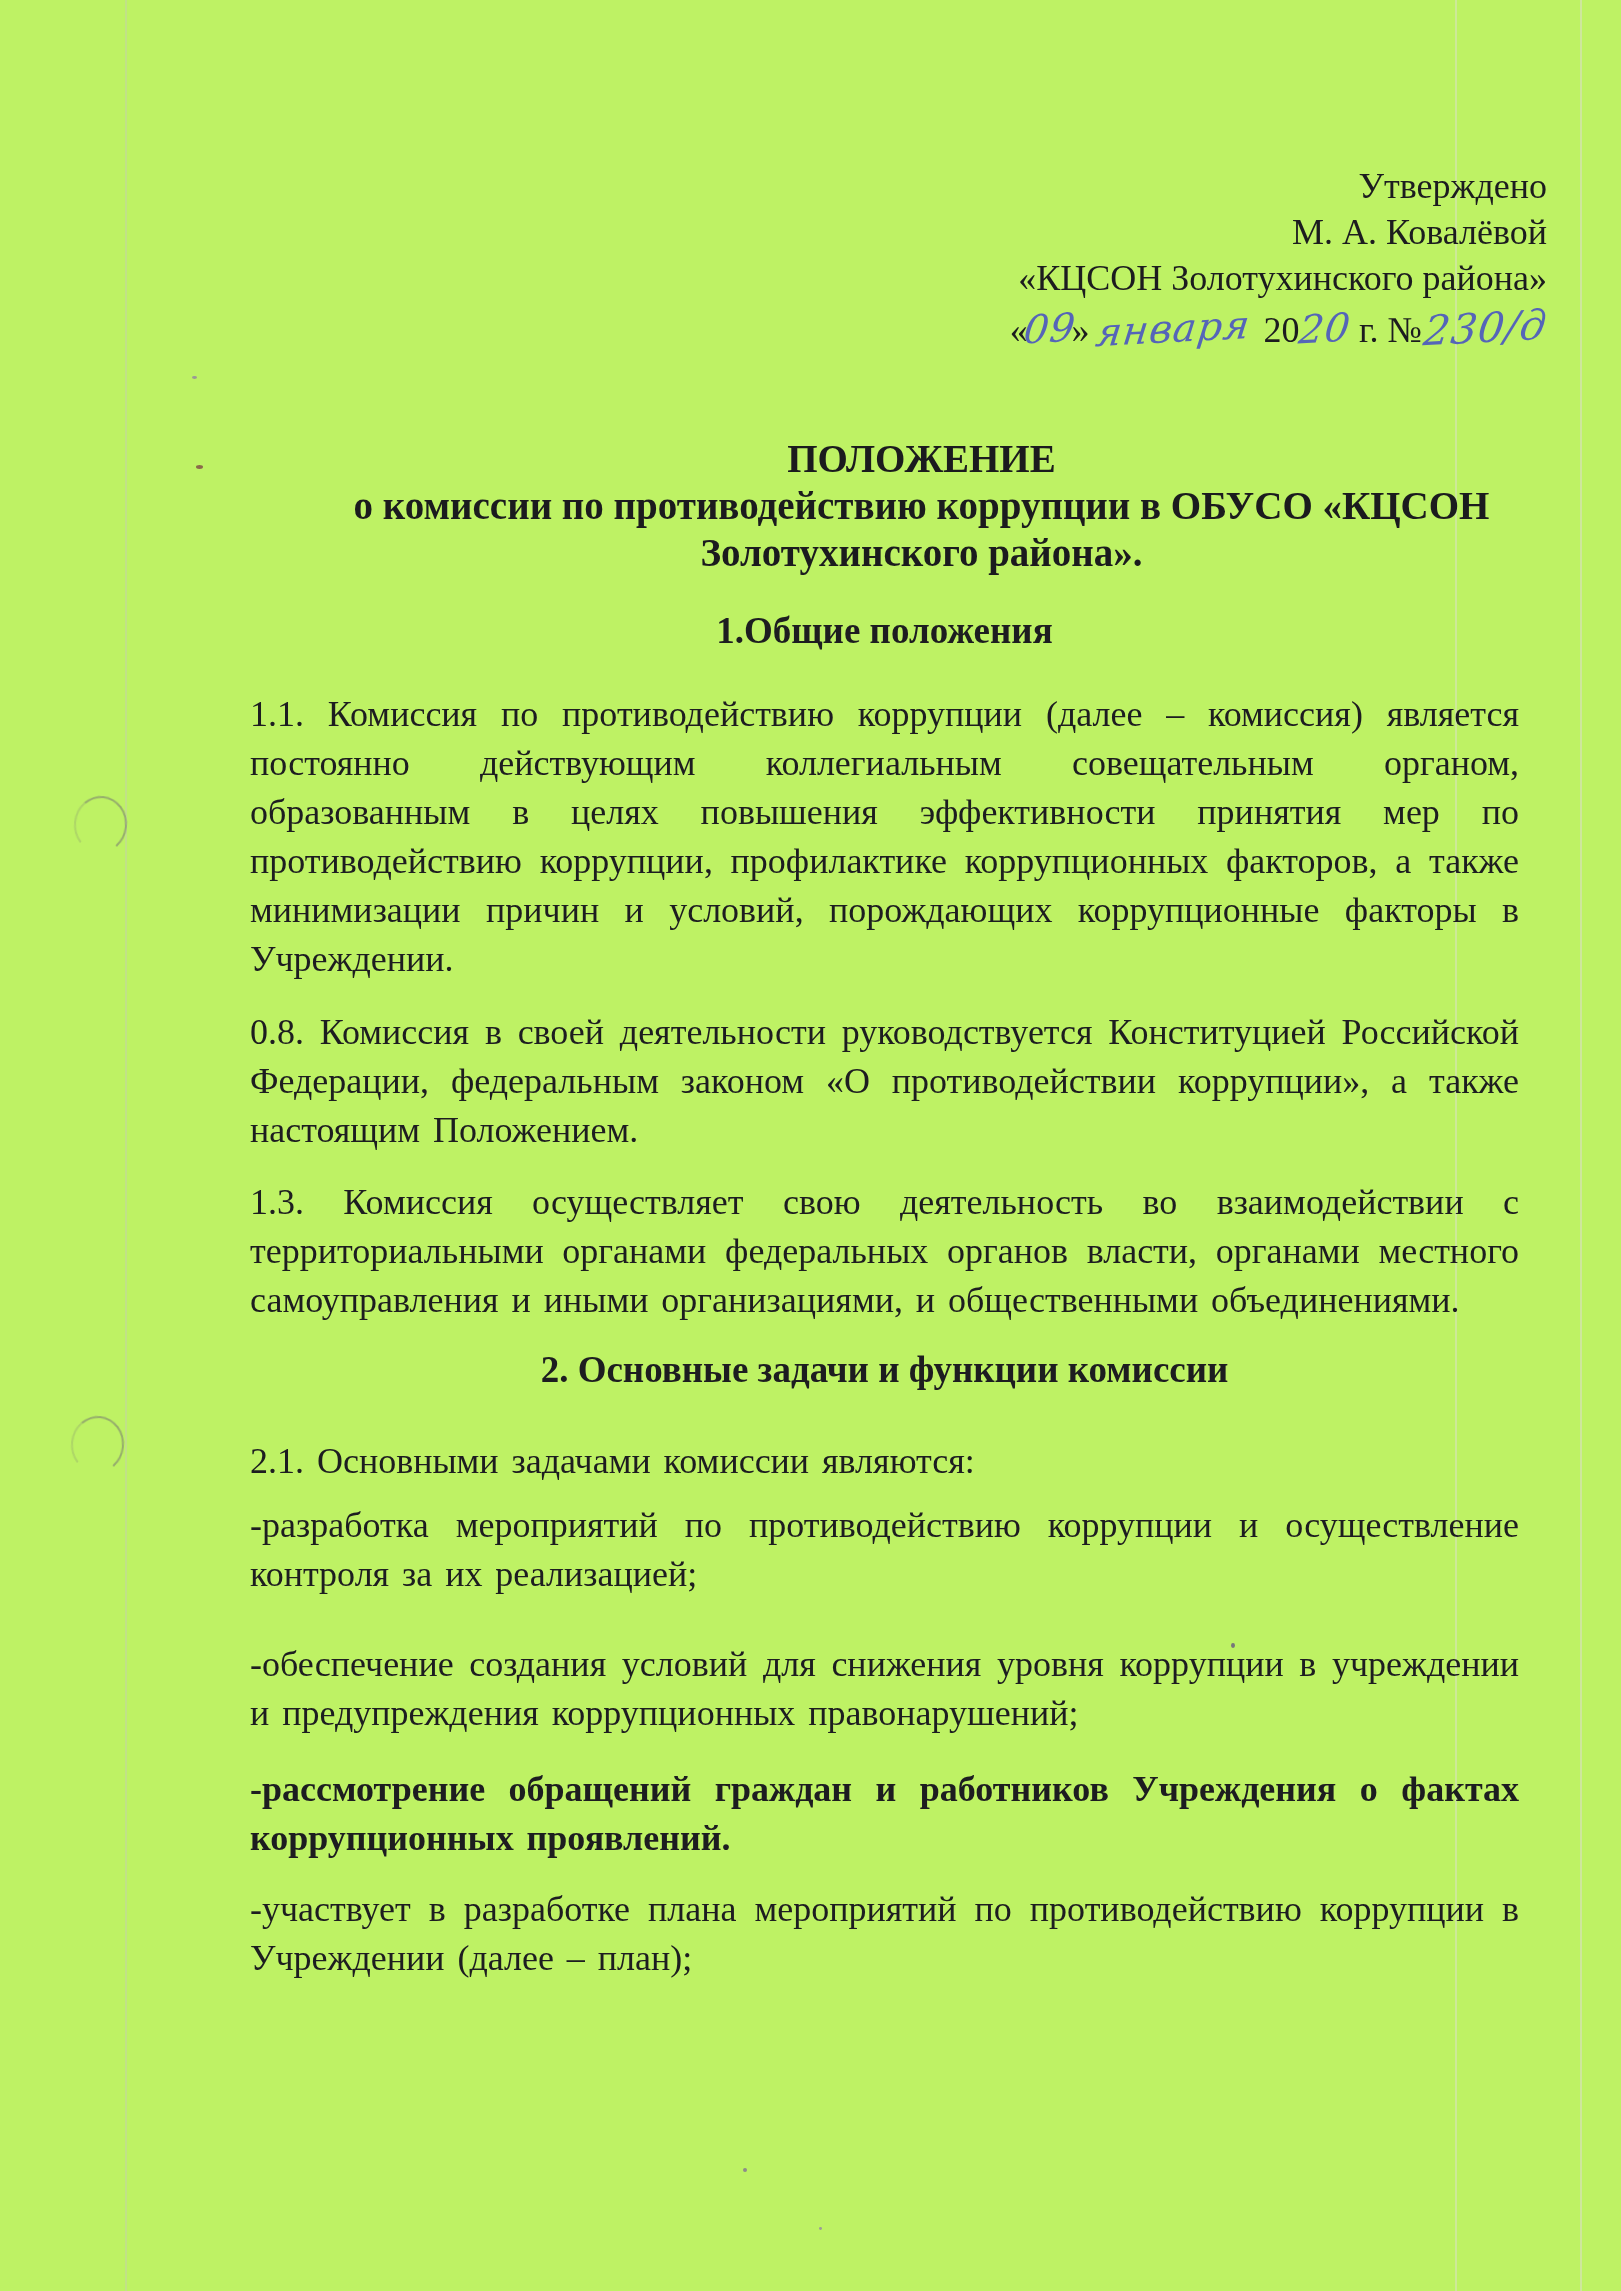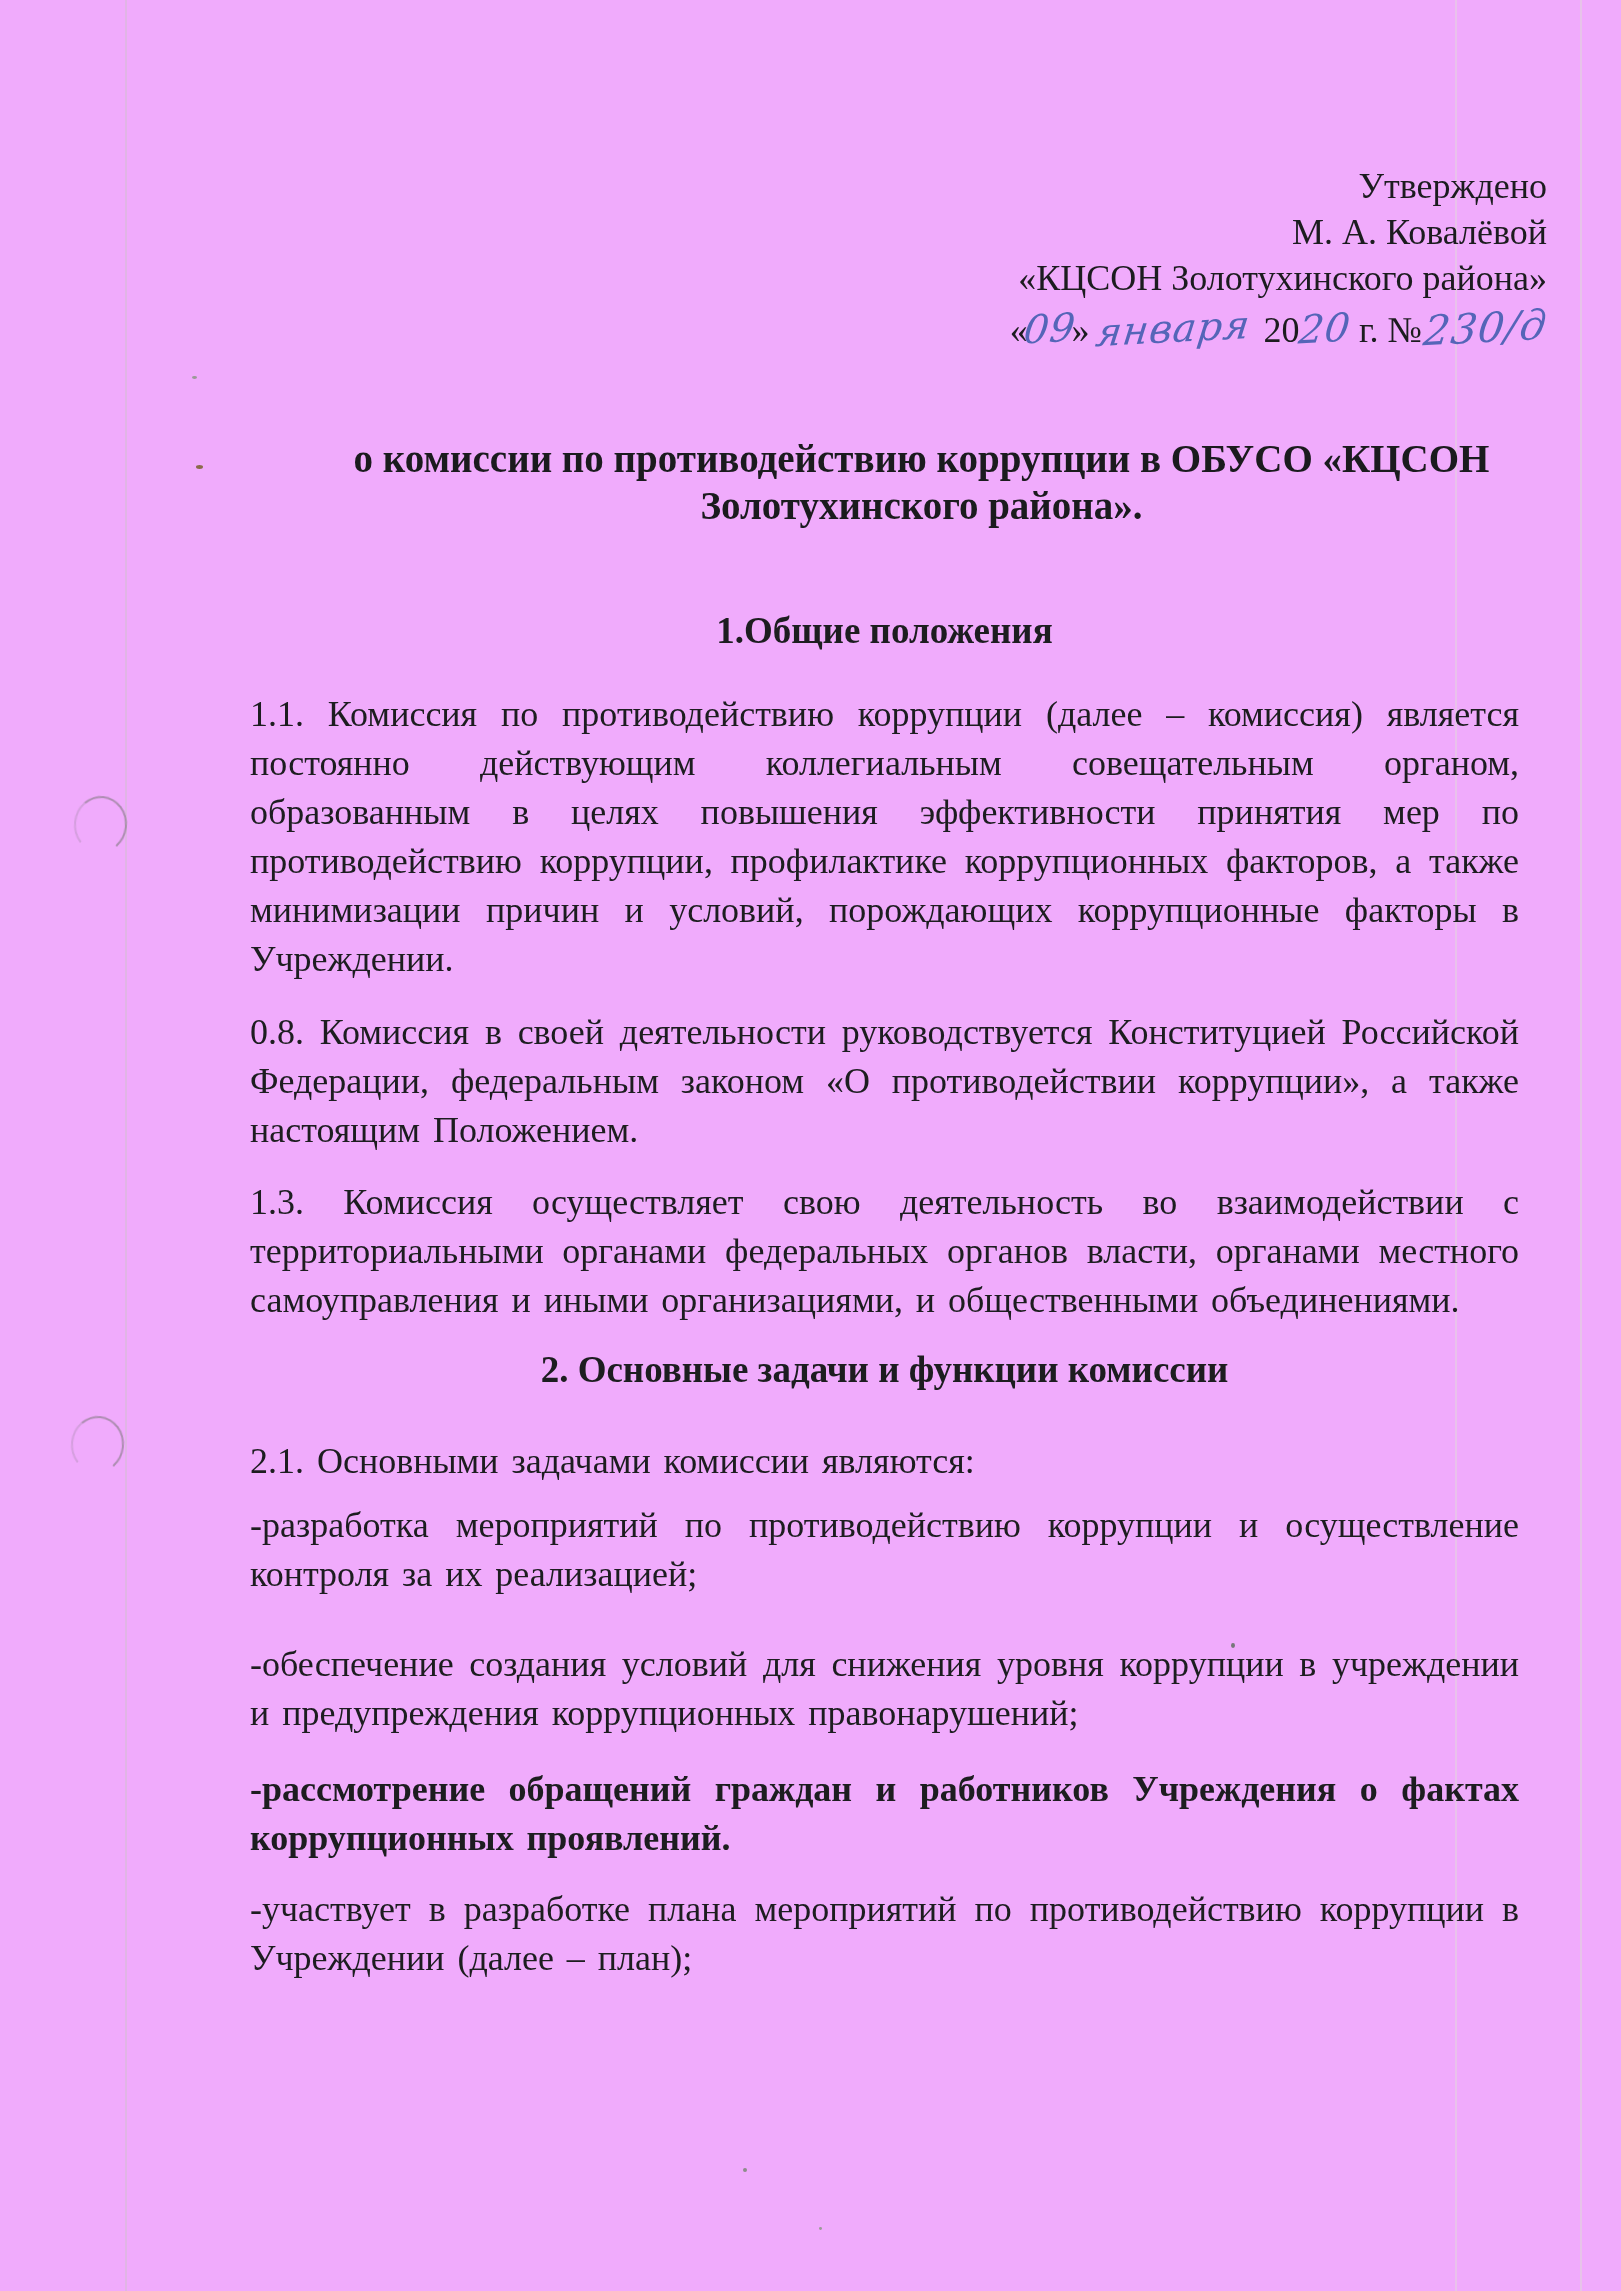--- a/index.html
+++ b/index.html
@@ -4,21 +4,21 @@
 <style>
   html, body {
     margin: 0; padding: 0;
     width: 1621px; height: 2292px;
     overflow: hidden;
     background: #ffffff;
     font-family: "Liberation Serif", "DejaVu Serif", serif;
   }
   .page {
     position: absolute; inset: 0;
-    background: #f0abfc;
+    background: #bef264;
     color: #1d1d20;
     padding-left: 15px;
   }
   
   .vline { position: absolute; top: 0; bottom: 0; width: 2px; }
   .vline.l1 { left: 125px;  background: rgba(198,198,192,0.38); }
   .vline.r1 { left: 1455px; background: rgba(224,222,216,0.45); }
   .vline.r2 { left: 1580px; background: rgba(222,220,214,0.50); }
   .punch-arc {
     position: absolute; width: 49px; height: 53px;
@@ -121,20 +121,21 @@
   <div class="approval">
     <div>Утверждено</div>
     <div>М. А. Ковалёвой</div>
     <div>«КЦСОН Золотухинского района»</div>
     <div class="dateline">
       <span>«</span><span class="hw day">09</span><span>»</span><span class="hw month">января</span><span>20</span><span class="hw year">20</span><span>г. №</span><span class="hw num">230/д</span>
     </div>
   </div>
 
   <div class="doc-title">
+    <div>ПОЛОЖЕНИЕ</div>
     <div>о комиссии по противодействию коррупции в ОБУСО «КЦСОН</div>
     <div>Золотухинского района».</div>
   </div>
 
   <div class="body-col">
     <h2>1.Общие положения</h2>
     <p>1.1. Комиссия по противодействию коррупции (далее – комиссия) является постоянно действующим коллегиальным совещательным органом, образованным в целях повышения эффективности принятия мер по противодействию коррупции, профилактике коррупционных факторов, а также минимизации причин и условий, порождающих коррупционные факторы в Учреждении.</p>
     <p>0.8. Комиссия в своей деятельности руководствуется Конституцией Российской Федерации, федеральным законом «О противодействии коррупции», а также настоящим Положением.</p>
     <p class="p13">1.3. Комиссия осуществляет свою деятельность во взаимодействии с территориальными органами федеральных органов власти, органами местного самоуправления и иными организациями, и общественными объединениями.</p>
 

